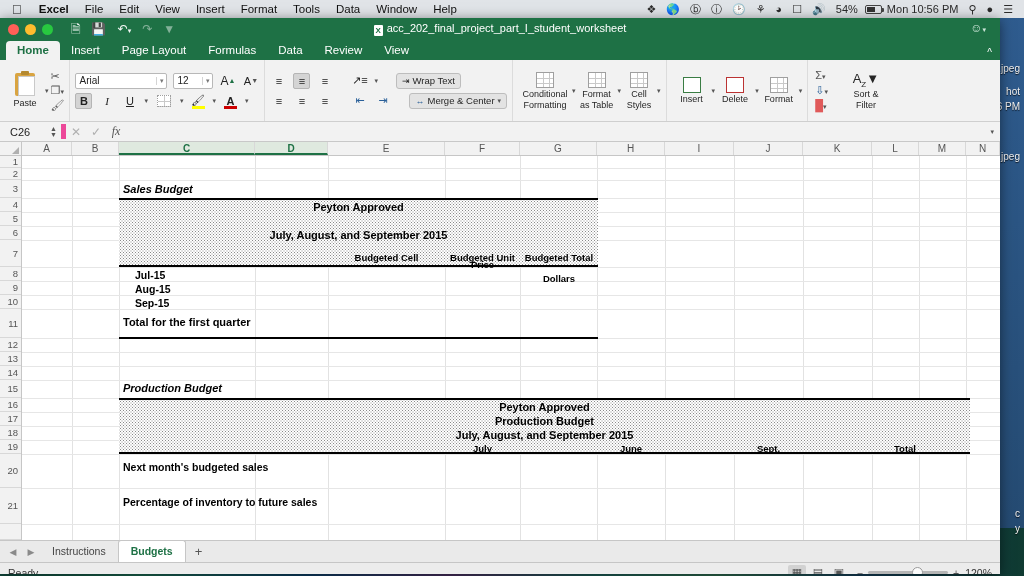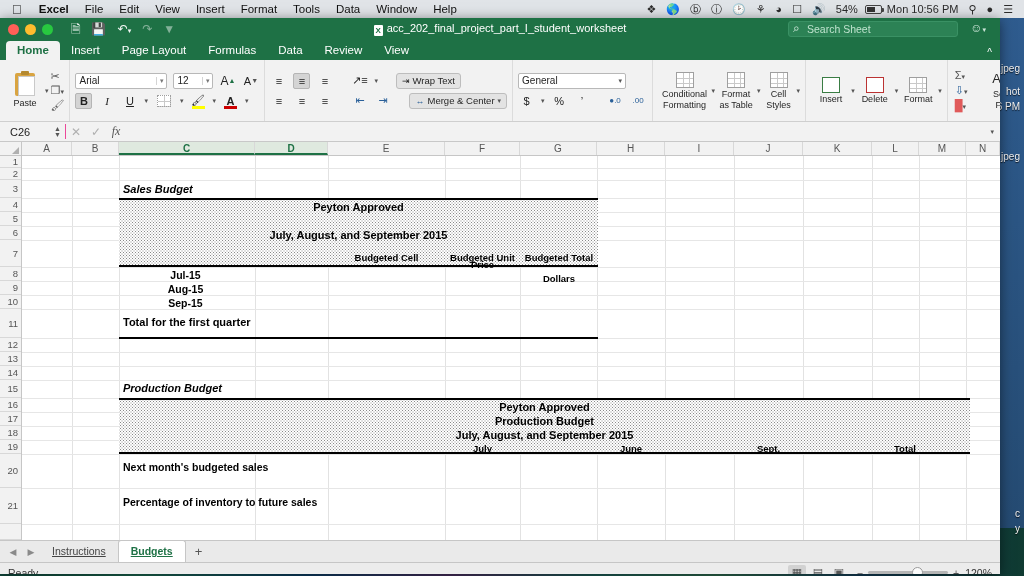--- a/index.html
+++ b/index.html
@@ -160,21 +160,21 @@
     border:1px solid #9f9f9f;
   }
 
   
   #formulabar {
     height: 20px; background: #f2f2f2; display: flex; align-items: center;
     border-bottom: 1px solid #c8c8c8; font-size: 11px;
   }
   #namebox {
     width: 62px; height: 15px; margin-left: 4px; background:#f2f2f2;
-    border-right:1px solid #ec4899;
+    border-right:5px solid #ec4899;
     display:flex; align-items:center; padding-left:6px; color:#222;
   }
   #namebox .spin { margin-left:auto; margin-right:4px; font-size:7px; line-height:6px; color:#555; display:flex;flex-direction:column;}
   .fb-ic { width: 20px; text-align:center; color:#b0b0b0; font-size:12px; }
   .fb-ic.fx { color:#555; font-style: italic; font-family:"Liberation Serif",serif; }
   #formula-input { flex:1; padding-left:6px; color:#111; border-left:1px solid #c8c8c8; }
   #fb-caret { margin-left:auto; margin-right:6px; font-size:7px; color:#555; }
 
   
   #gridwrap { position: relative; height: 398px; background:#fff; overflow:hidden; }
@@ -203,29 +203,29 @@
     background-size: 3px 3px, 3px 3px;
     background-position: 0 0, 1.5px 1.5px;
     background-color: #ffffff;
   }
   .tb-thick { border-top: 2px solid #000; }
   .bb-thick { border-bottom: 2px solid #000; }
   .cell-txt { position:absolute; font-size:10.5px; color:#000; white-space:nowrap; }
   .b { font-weight: bold; }
   .bi { font-weight: bold; font-style: italic; }
   .ctr { text-align:center; }
-  .rgt { text-align:center; }
+  .rgt { text-align:left;padding-left:16px; }
 
   
   #sheettabs {
     height: 22px; background: #eaeaea; border-top:1px solid #c6c6c6;
     display:flex; align-items:flex-end; padding-left:4px; font-size:10.5px;
   }
   .navarrow { width:18px; text-align:center; color:#8a8a8a; font-size:9px; line-height:20px; }
-  .stab { padding:3px 12px 4px; color:#444; line-height:14px;text-decoration:underline; }
+  .stab { padding:3px 12px 4px; color:#444; line-height:14px; }
   .stab.active { background:#fff; color:#1e7145; font-weight:bold; border:1px solid #c6c6c6; border-bottom:none; border-radius:3px 3px 0 0; }
   .addsheet { padding: 2px 9px 3px; color:#555; font-size:13px; line-height:14px; }
 
   
   #statusbar {
     height: 20px; background:#ececec; border-top:1px solid #c6c6c6;
     display:flex; align-items:center; font-size:10.5px; color:#333; padding:0 8px;
   }
   #statusbar .sp { flex:1; }
   .viewbtn { width:18px;height:15px;display:flex;align-items:center;justify-content:center;margin-right:3px;font-size:11px;color:#555; }
@@ -288,21 +288,20 @@
     <span id="qat">
       <span class="qi">🗎</span>
       <span class="qi">💾</span>
       <span class="qi">↶<span style="font-size:7px">▾</span></span>
       <span class="qi dim">↷</span>
       <span class="qi dim">▼</span>
     </span>
     <div id="doctitle">
       <span class="xicon">X</span><span>acc_202_final_project_part_I_student_worksheet</span>
     </div>
-    <div id="searchsheet">Search Sheet</div>
     <div id="smiley">☺<span style="font-size:7px">▾</span></div>
   </div>
 
   <div id="ribbon-tabs">
     <div class="rtab active">Home</div>
     <div class="rtab">Insert</div>
     <div class="rtab">Page Layout</div>
     <div class="rtab">Formulas</div>
     <div class="rtab">Data</div>
     <div class="rtab">Review</div>
@@ -381,39 +380,20 @@
           <span style="width:6px"></span>
           <div class="wrapbtn">
             <span style="font-size:9px;color:#2a6099">↔</span>
             <span>Merge &amp; Center</span>
             <span class="caret">▾</span>
           </div>
         </div>
       </div>
     </div>
 
-    <div class="rgroup">
-      <div class="stack">
-        <div class="row">
-          <div class="numbox">
-            <span style="flex:1">General</span>
-            <span class="caret">▾</span>
-          </div>
-        </div>
-        <div class="row">
-          <span class="tbtn">$</span>
-          <span class="caret">▾</span>
-          <span class="tbtn">%</span>
-          <span class="tbtn">’</span>
-          <span style="width:4px"></span>
-          <span class="tbtn" style="font-size:8px;color:#2a6099">●.0</span>
-          <span class="tbtn" style="font-size:8px;color:#2a6099">.00</span>
-        </div>
-      </div>
-    </div>
 
     <div class="rgroup">
       <div class="big-btn" style="width:54px">
         <span class="grid-mini"></span>
         <div class="lbl">Conditional</div>
         <div class="lbl">Formatting</div>
       </div>
       <span class="caret">▾</span>
       <div class="big-btn" style="width:42px">
         <span class="grid-mini"></span>

